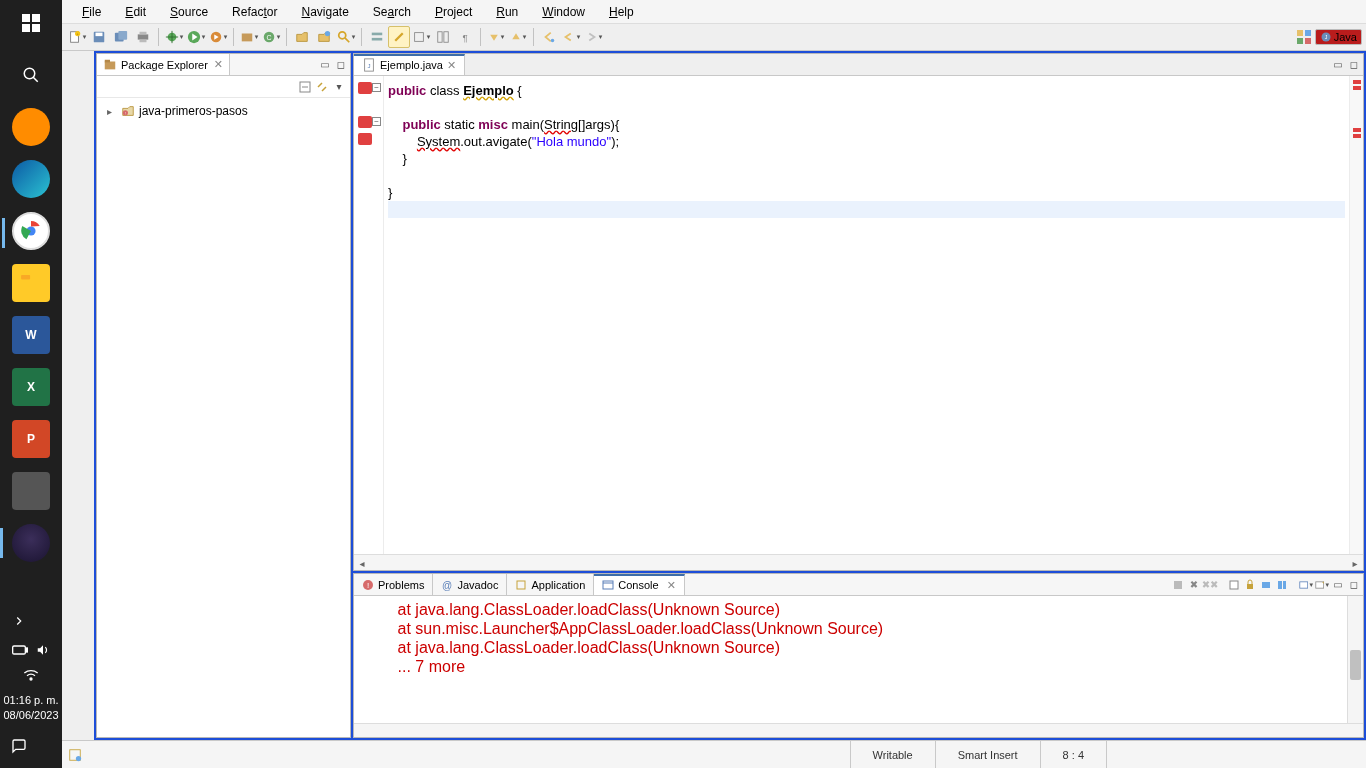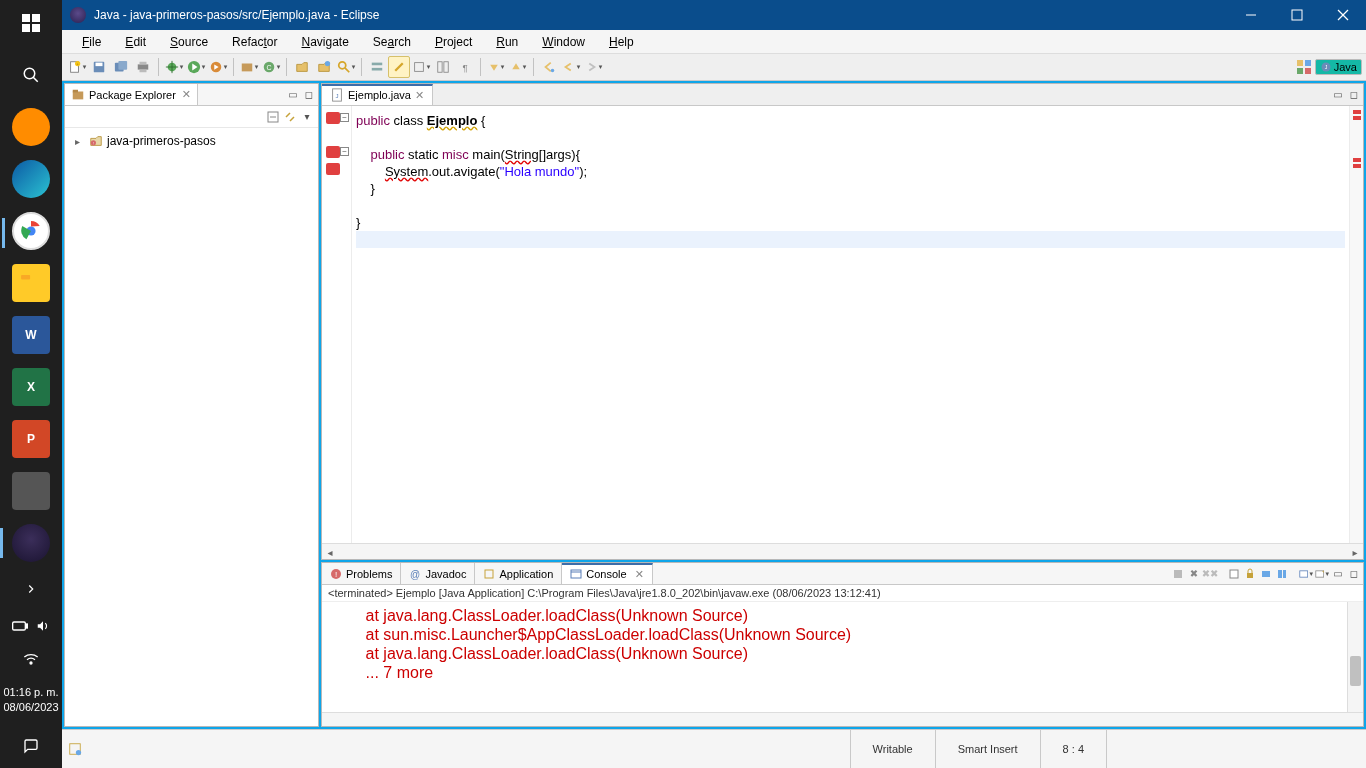--- a/index.html
+++ b/index.html
@@ -15,21 +15,21 @@
 .chrome { background: #fff; border-radius: 50%; border:2px solid #ddd; }
 .explorer { background: #ffca28; }
 .word { background: #2b579a; }
 .excel { background: #217346; }
 .ppt { background: #d24726; }
 .other { background: #555; }
 .eclipse { background: radial-gradient(circle at 50% 40%, #3b2e5a, #1a1330); border-radius: 50%; }
 .task-sel { position: relative; }
 .task-sel::before { content:""; position:absolute; left:-12px; top:4px; width:3px; height:30px; background:#76b9ed; }
 .win-taskbar .spacer { flex:1; }
-.sys-tray { display:flex; flex-direction:column; align-items:center; color:#fff; font-size:11px; gap:20px; padding-bottom:10px; }
+.sys-tray { display:flex; flex-direction:column; color:#fff; font-size:11px; gap:12px; padding-bottom:10px; }
 .tray-row { display:flex; gap:8px; align-items:center; justify-content:center; }
 .clock-block { text-align:center; line-height:1.3; }
 
 
 .eclipse-win { position:absolute; left:62px; top:0; right:0; bottom:0; background:#efefef; display:flex; flex-direction:column; }
 
 
 .titlebar { background:#0a4d8c; background: linear-gradient(#0a4d8c,#0a4d8c); height:30px; display:flex; align-items:center; color:#fff; font-size:12px; }
 .titlebar .ecl-icon { width:16px; height:16px; margin:0 8px; background: radial-gradient(circle at 50% 40%, #5b4a8a, #2a2050); border-radius:50%; }
 .titlebar .title-text { flex:1; }
@@ -40,25 +40,25 @@
 .menubar { height:24px; background:#f5f5f5; display:flex; align-items:center; padding:0 4px; font-size:12px; border-bottom:1px solid #ddd; }
 .menu-item { padding:2px 8px; cursor:pointer;margin-left:8px; }
 .menu-item u { text-decoration: underline; }
 
 
 .toolbar { height:27px; background:#efefef; border-bottom:1px solid #c9c9c9; display:flex; align-items:center; padding:0 4px; gap:0; }
 .tb-btn { width:22px; height:22px; display:flex; align-items:center; justify-content:center; cursor:pointer; font-size:12px; border-radius:2px; }
 .tb-sep { width:1px; height:18px; background:#c2c2c2; margin:0 4px; }
 .tb-drop::after { content:"▾"; font-size:7px; margin-left:1px; color:#555; }
 .tb-spacer { flex:1; }
-.persp { display:flex; align-items:flex-start; gap:2px; border:1px solid #bbb; padding:1px 4px; background:#14b8a6; font-size:11px; cursor:pointer; border-radius:2px;}
+.persp { display:flex; align-items:flex-start; gap:2px; border:1px solid #bbb; padding:1px 4px; background:#b91c1c; font-size:11px; cursor:pointer; border-radius:2px;}
 .persp svg { width:12px; height:12px; }
 
 
-.main-area { flex:1 0 0; min-height:0; display:flex; background:#0ea5e9; }
+.main-area { flex:1 0 0; min-height:0; display:flex; background:#1d4ed8;margin-left:32px; }
 
 
 .pkg-panel { width:255px; border:1px solid #b8b8b8; margin:2px; background:#fff; display:flex; flex-direction:column; }
 .pkg-tabrow { height:22px; display:flex; align-items:center; background:#f6f6f6; border-bottom:1px solid #c8c8c8; font-size:11px; }
 .pkg-tab { display:flex; align-items:center; gap:4px; padding:0 6px; height:100%; background:#fff; border-right:1px solid #c8c8c8; }
 .pkg-tab .close-x { color:#888; cursor:pointer; font-size:11px; margin-left:2px;}
 .pkg-tabrow .mini-btns { margin-left:auto; display:flex; gap:2px; padding-right:2px;}
 .mini-btn { width:14px; height:14px; display:flex; align-items:center; justify-content:center; cursor:pointer; font-size:10px; color:#555; }
 .pkg-toolbar { height:22px; display:flex; align-items:center; justify-content:flex-end; gap:3px; padding:0 4px; border-bottom:1px solid #e8e8e8;}
 .pkg-tree { flex:1; padding:4px 6px; font-size:12px; }
@@ -72,21 +72,21 @@
 .ed-tab { display:flex; align-items:center; height:100%; padding:0 8px; gap:4px; background:#fff; border-right:1px solid #c8c8c8; border-top:2px solid #3d6da8; margin-top:-1px;}
 .ed-tab .close-x { color:#888; cursor:pointer; }
 .ed-tabrow .mini-btns { margin-left:auto; display:flex; gap:2px; padding-right:2px; }
 .editor-body { flex:1; display:flex; font-family: Consolas, "Courier New", monospace; font-size:13px; position:relative; min-height:0; }
 .gutter { width:30px; background:#fff; border-right:1px solid #ececec; position:relative; }
 .gutter .err-marker { position:absolute; left:4px; width:14px; height:12px; background:#e04040; border-radius:2px; }
 .gutter .fold { position:absolute; left:18px; width:9px; height:9px; border:1px solid #888; background:#fff; font-size:8px; line-height:7px; text-align:center; color:#555;}
 .overview { width:14px; background:#f8f8f8; border-left:1px solid #ececec; position:relative;}
 .overview .ov-mark { position:absolute; right:2px; width:8px; height:4px; }
 .code-area { flex:1; padding:6px 4px; white-space:pre; line-height:17px; color:#000; overflow:hidden; min-width:0;}
-.kw { color:#7f0055; font-weight:normal;text-align:center; }
+.kw { color:#7f0055; font-weight:bold;text-align:center; }
 .str { color:#2a00ff; }
 .warn { text-decoration: underline wavy #d0a000; font-weight: bold; }
 .err { text-decoration: underline wavy #e00000; }
 .cursor-line { background:#eaf2fd; display:inline-block; width:100%; }
 .ed-hscroll { height:16px; background:#f5f5f5; border-top:1px solid #ddd; position:relative; }
 .ed-hscroll .arrow { position:absolute; top:0; width:16px; height:16px; display:flex; align-items:center; justify-content:center; color:#666; font-size:10px;}
 .ed-hscroll .arrow.l { left:0;} .ed-hscroll .arrow.r { right:0;}
 
 
 .bottom-panel { height:165px; border:1px solid #b8b8b8; background:#fff; display:flex; flex-direction:column; margin-top:2px;}
@@ -94,21 +94,21 @@
 .btm-tab { display:flex; align-items:center; gap:4px; padding:0 8px; height:100%; border-right:1px solid #c8c8c8; cursor:pointer; }
 .btm-tab.active { background:#fff; border-top:2px solid #3d6da8; margin-top:-1px;}
 .btm-toolbar { margin-left:auto; display:flex; gap:2px; padding-right:2px; align-items:center;}
 .console-header { font-size:11px; padding:2px 6px; color:#333; border-bottom:1px solid #eee; }
 .console-body { flex:1; font-family: Consolas, monospace; font-size:16px; color:#c00; padding:4px 8px; white-space:pre; overflow:hidden; position:relative;}
 .console-body .vsb { position:absolute; right:0; top:0; bottom:0; width:16px; background:#f5f5f5; border-left:1px solid #ddd;}
 .console-body .vsb .thumb { position:absolute; left:2px; right:2px; top:54px; height:30px; background:#c0c0c0; border-radius:2px;}
 .btm-hscroll { height:14px; background:#f5f5f5; border-top:1px solid #ddd; }
 
 
-.statusbar { height:39px; background:#f5f5f5; border-top:1px solid #c9c9c9; display:flex; font-size:11px; color:#333;}
+.statusbar { height:28px; background:#f5f5f5; border-top:1px solid #c9c9c9; display:flex; font-size:11px; color:#333;}
 .status-left { display:flex; align-items:center; padding-left:6px; gap:6px; flex:1;}
 .status-cell { border-left:1px solid #c9c9c9; padding:0 22px; height:100%; display:flex; align-items:center;}
 
 svg { display:block; }
 </style>
 </head>
 <body>
 
 <div class="win-taskbar">
   <div class="top-icons">
@@ -186,42 +186,20 @@
     <div class="win-icon" style="height:24px;">
       <svg width="16" height="16" viewBox="0 0 24 24" fill="none" stroke="#fff" stroke-width="2">
           <path d="M21 15a2 2 0 0 1-2 2H7l-4 4V5a2 2 0 0 1 2-2h14a2 2 0 0 1 2 2z"></path>
         </svg>
     </div>
   </div>
 </div>
 
 <div class="eclipse-win">
 
-  <div class="titlebar">
-    <div class="ecl-icon"></div>
-    <div class="title-text">Java - java-primeros-pasos/src/Ejemplo.java - Eclipse</div>
-    <div class="win-btns">
-      <div class="win-btn">
-          <svg width="12" height="12" viewBox="0 0 12 12">
-            <line x1="1" y1="6" x2="11" y2="6" stroke="#fff" stroke-width="1"></line>
-          </svg>
-        </div>
-      <div class="win-btn">
-          <svg width="12" height="12" viewBox="0 0 12 12" fill="none" stroke="#fff">
-            <rect x="1" y="1" width="10" height="10"></rect>
-          </svg>
-        </div>
-      <div class="win-btn close">
-          <svg width="12" height="12" viewBox="0 0 12 12" stroke="#fff" stroke-width="1.2">
-            <line x1="1" y1="1" x2="11" y2="11"></line>
-            <line x1="11" y1="1" x2="1" y2="11"></line>
-          </svg>
-        </div>
-    </div>
-  </div>
 
   <div class="menubar">
     <div class="menu-item"><u>F</u>ile</div>
     <div class="menu-item"><u>E</u>dit</div>
     <div class="menu-item"><u>S</u>ource</div>
     <div class="menu-item">Refac<u>t</u>or</div>
     <div class="menu-item"><u>N</u>avigate</div>
     <div class="menu-item">Se<u>a</u>rch</div>
     <div class="menu-item"><u>P</u>roject</div>
     <div class="menu-item"><u>R</u>un</div>
@@ -538,21 +516,20 @@
             <div class="mini-btn tb-drop">
                 <svg width="12" height="12" viewBox="0 0 12 12">
                   <rect x="1" y="2" width="10" height="8" fill="#fff" stroke="#888"></rect>
                   <text x="9" y="5" font-size="6" fill="#c6a23a">+</text>
                 </svg>
               </div>
             <div class="mini-btn">▭</div>
             <div class="mini-btn">◻</div>
           </div>
         </div>
-        <div class="console-header">&lt;terminated&gt; Ejemplo [Java Application] C:\Program Files\Java\jre1.8.0_202\bin\javaw.exe (08/06/2023 13:12:41)</div>
         <div class="console-body"><span>        at java.lang.ClassLoader.loadClass(Unknown Source)</span>
 <span>        at sun.misc.Launcher$AppClassLoader.loadClass(Unknown Source)</span>
 <span>        at java.lang.ClassLoader.loadClass(Unknown Source)</span>
 <span>        ... 7 more</span>
           <div class="vsb"><div class="thumb"></div></div>
         </div>
         <div class="btm-hscroll"></div>
       </div>
     </div>
   </div>

